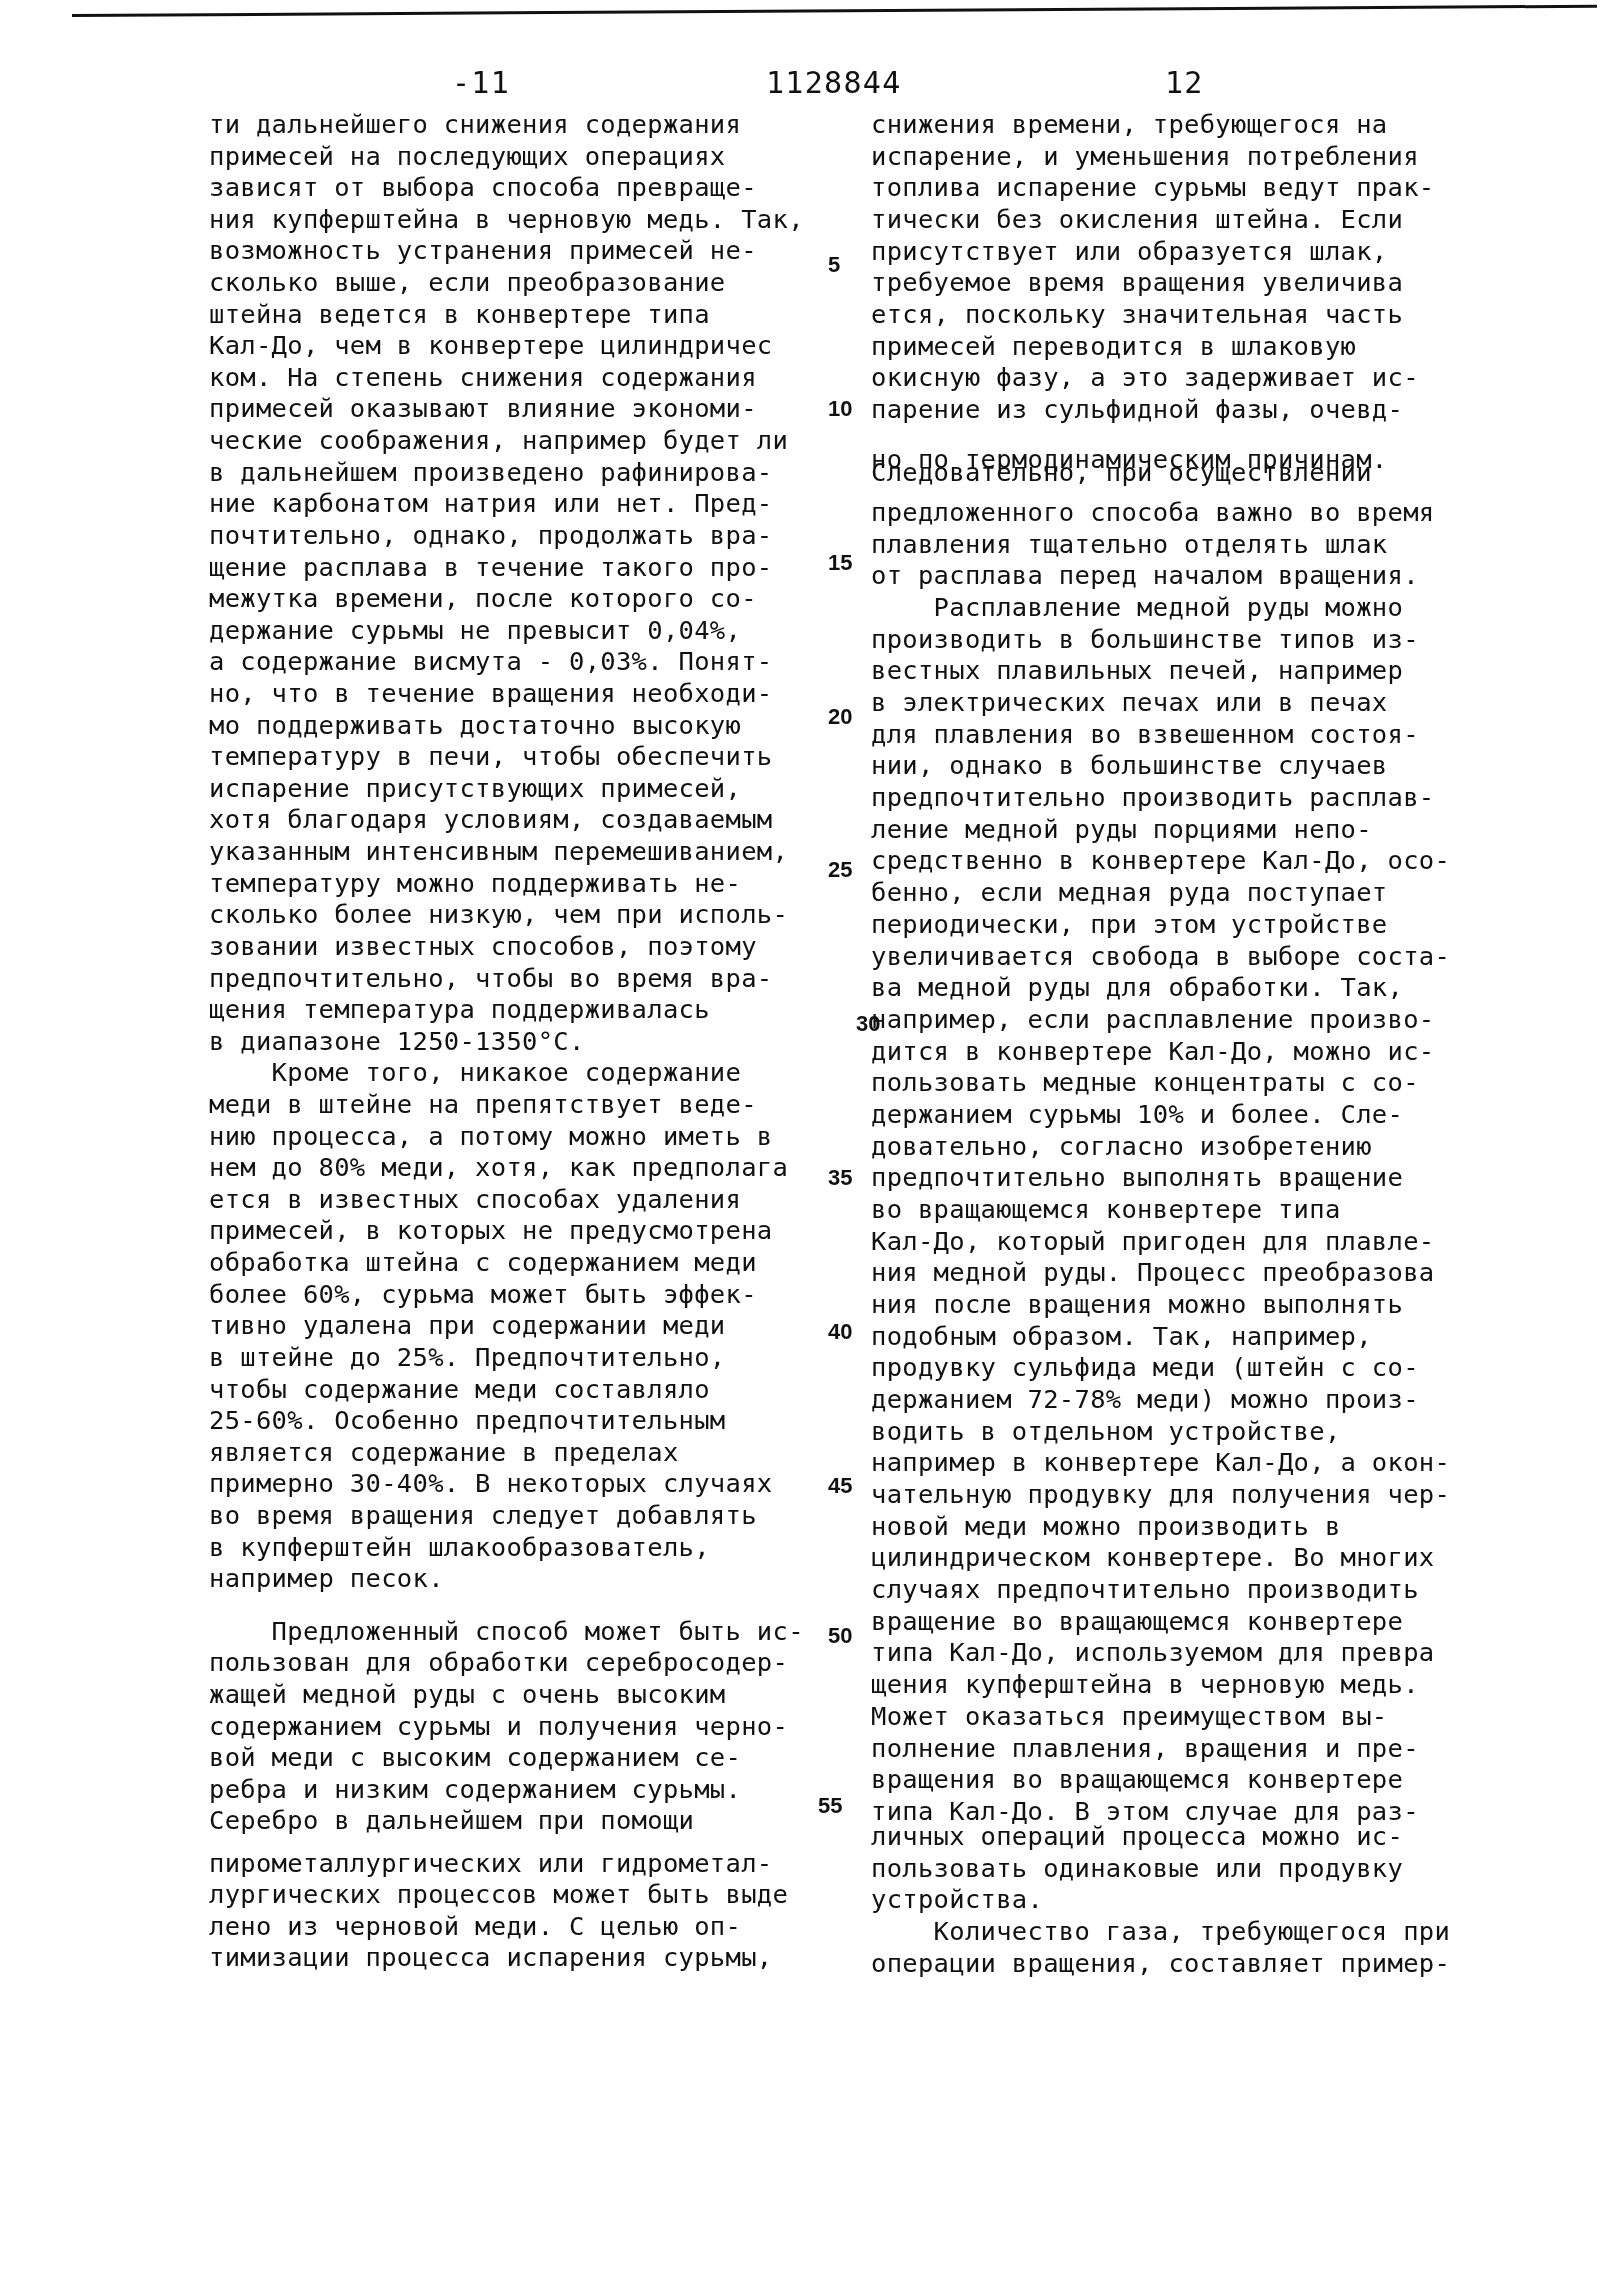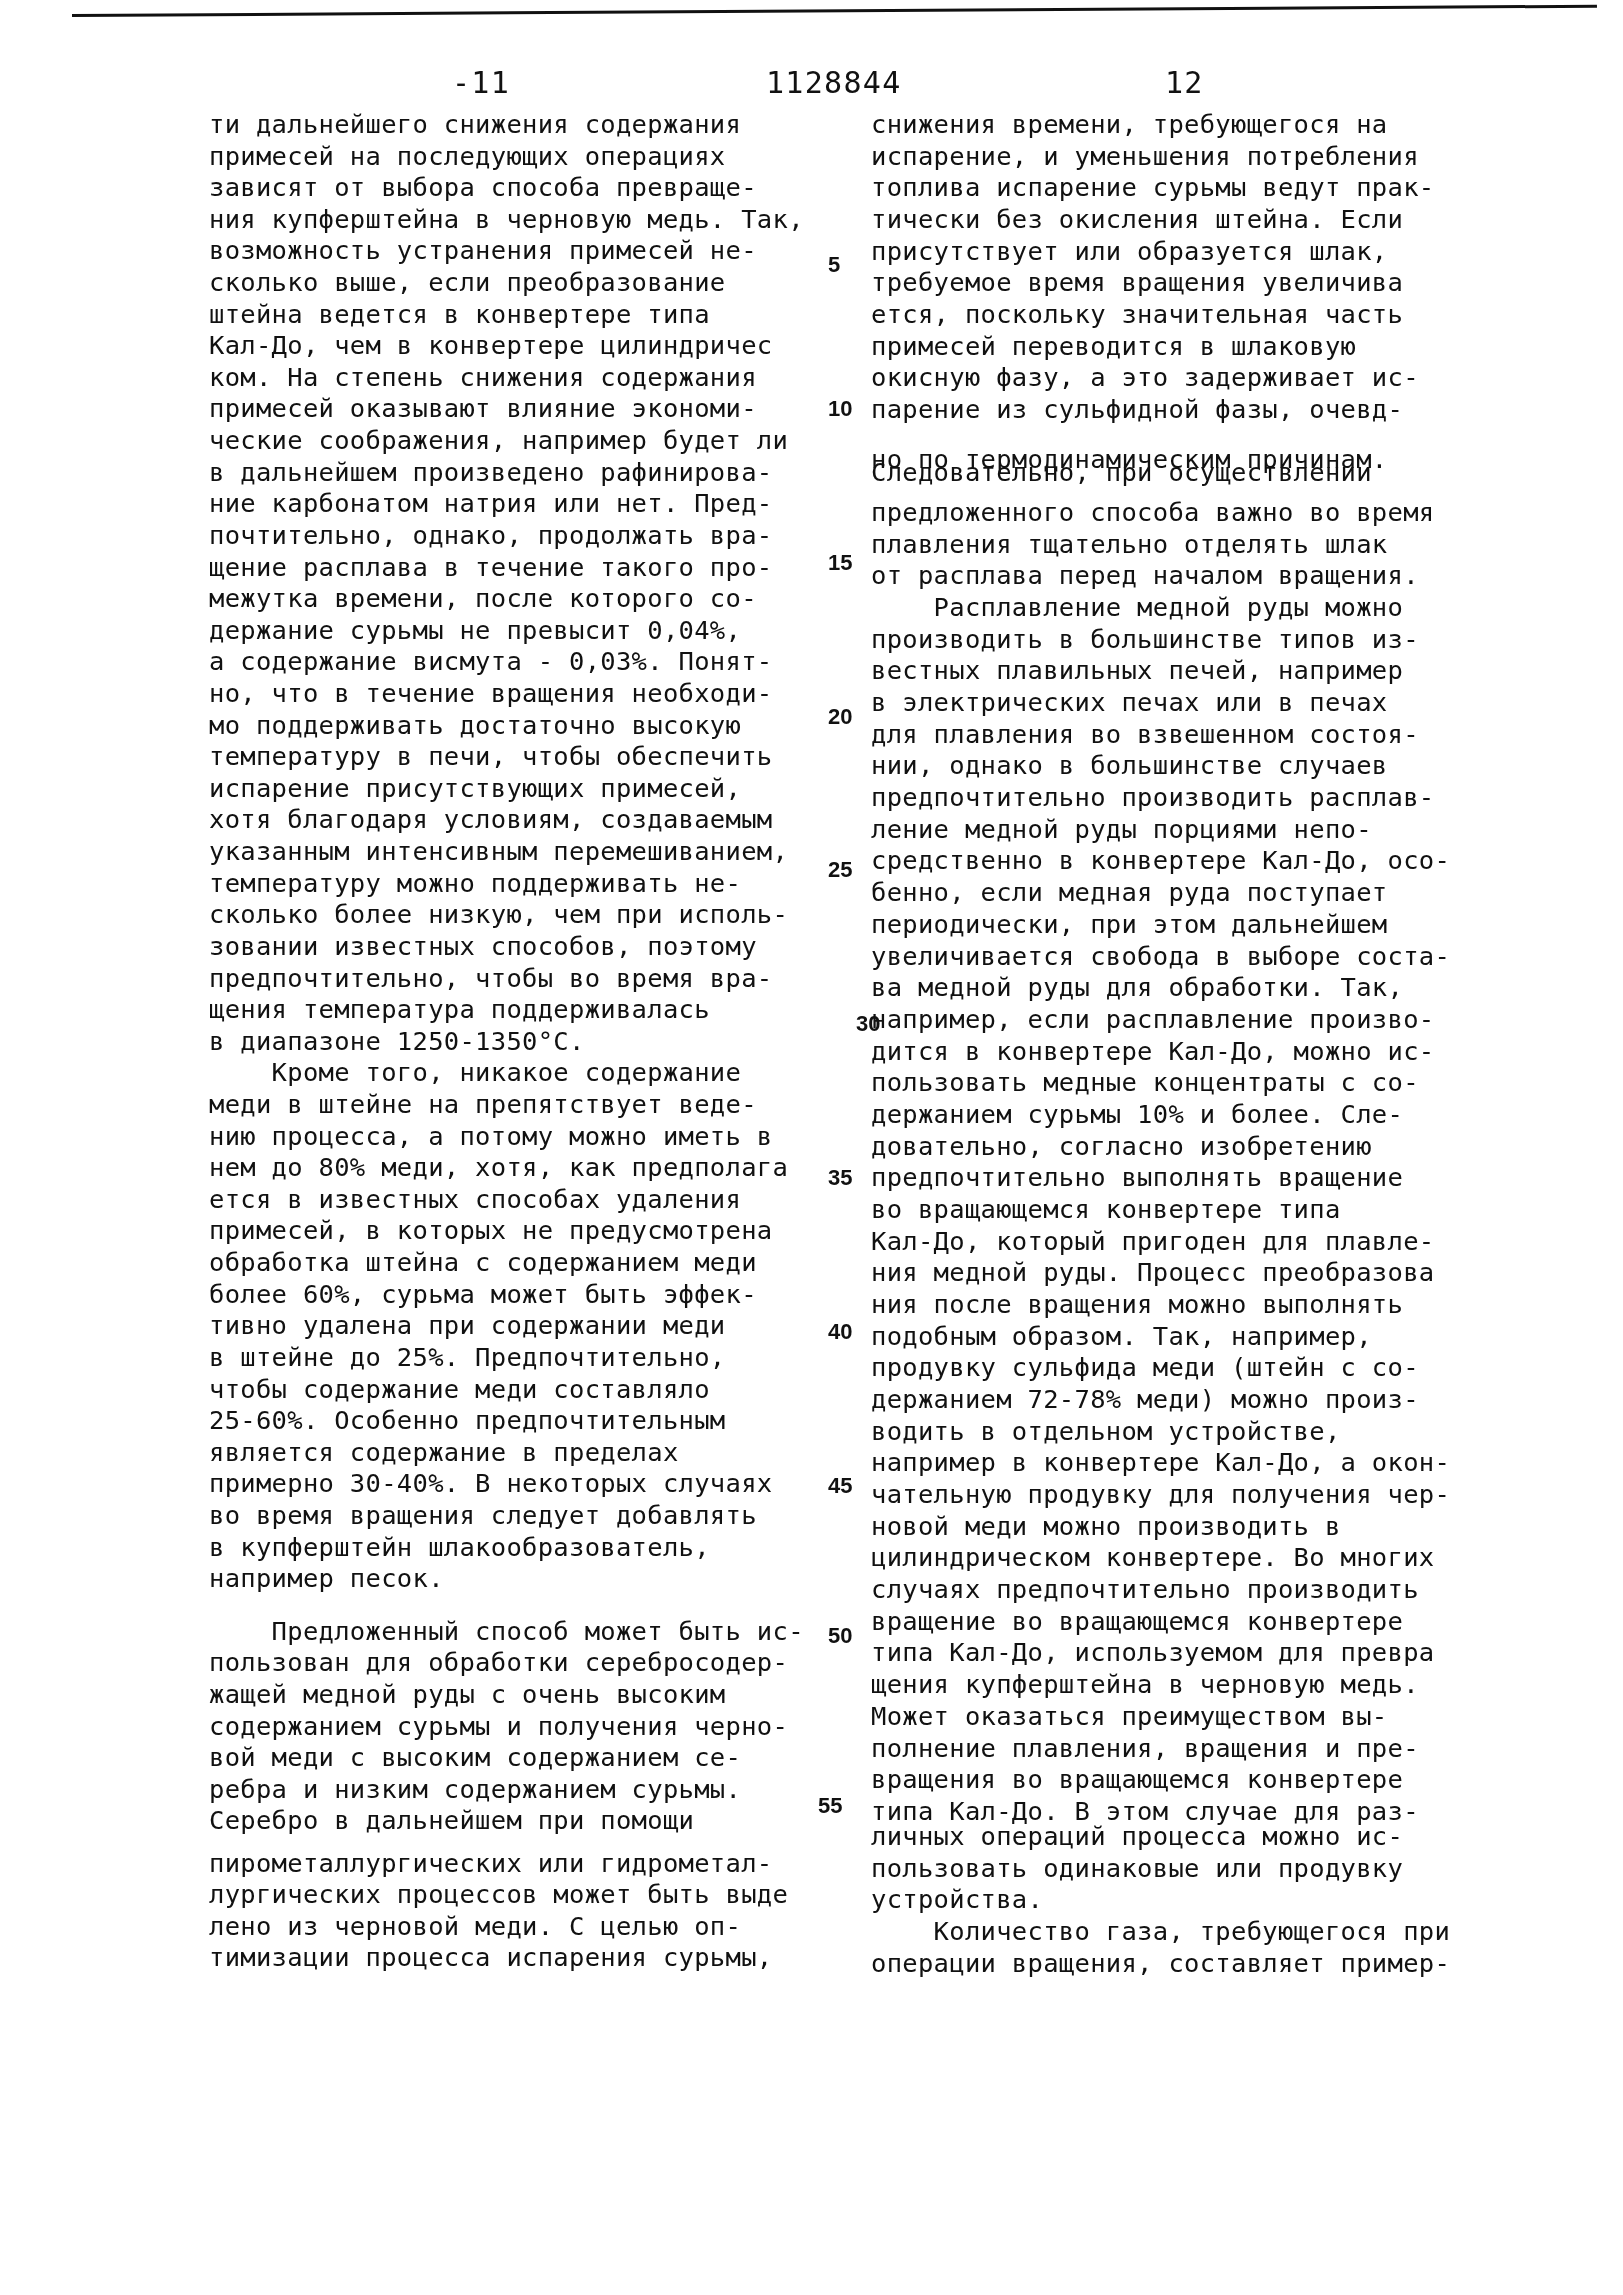--- a/index.html
+++ b/index.html
@@ -99,21 +99,21 @@
     <div class="ln" style="left: 871px; top: 593px;">    Расплавление медной руды можно</div>
     <div class="ln" style="left: 871px; top: 625px;">производить в большинстве типов из-</div>
     <div class="ln" style="left: 871px; top: 656px;">вестных плавильных печей, например</div>
     <div class="ln" style="left: 871px; top: 688px;">в электрических печах или в печах</div>
     <div class="ln" style="left: 871px; top: 720px;">для плавления во взвешенном состоя-</div>
     <div class="ln" style="left: 871px; top: 751px;">нии, однако в большинстве случаев</div>
     <div class="ln" style="left: 871px; top: 783px;">предпочтительно производить расплав-</div>
     <div class="ln" style="left: 871px; top: 815px;">ление медной руды порциями непо-</div>
     <div class="ln" style="left: 871px; top: 846px;">средственно в конвертере Кал-До, осо-</div>
     <div class="ln" style="left: 871px; top: 878px;">бенно, если медная руда поступает</div>
-    <div class="ln" style="left: 871px; top: 910px;">периодически, при этом дальнейшем</div>
+    <div class="ln" style="left: 871px; top: 910px;">периодически, при этом устройстве</div>
     <div class="ln" style="left: 871px; top: 942px;">увеличивается свобода в выборе соста-</div>
     <div class="ln" style="left: 871px; top: 973px;">ва медной руды для обработки. Так,</div>
     <div class="ln" style="left: 871px; top: 1005px;">например, если расплавление произво-</div>
     <div class="ln" style="left: 871px; top: 1037px;">дится в конвертере Кал-До, можно ис-</div>
     <div class="ln" style="left: 871px; top: 1068px;">пользовать медные концентраты с со-</div>
     <div class="ln" style="left: 871px; top: 1100px;">держанием сурьмы 10% и более. Сле-</div>
     <div class="ln" style="left: 871px; top: 1132px;">довательно, согласно изобретению</div>
     <div class="ln" style="left: 871px; top: 1163px;">предпочтительно выполнять вращение</div>
     <div class="ln" style="left: 871px; top: 1195px;">во вращающемся конвертере типа</div>
     <div class="ln" style="left: 871px; top: 1227px;">Кал-До, который пригоден для плавле-</div>

